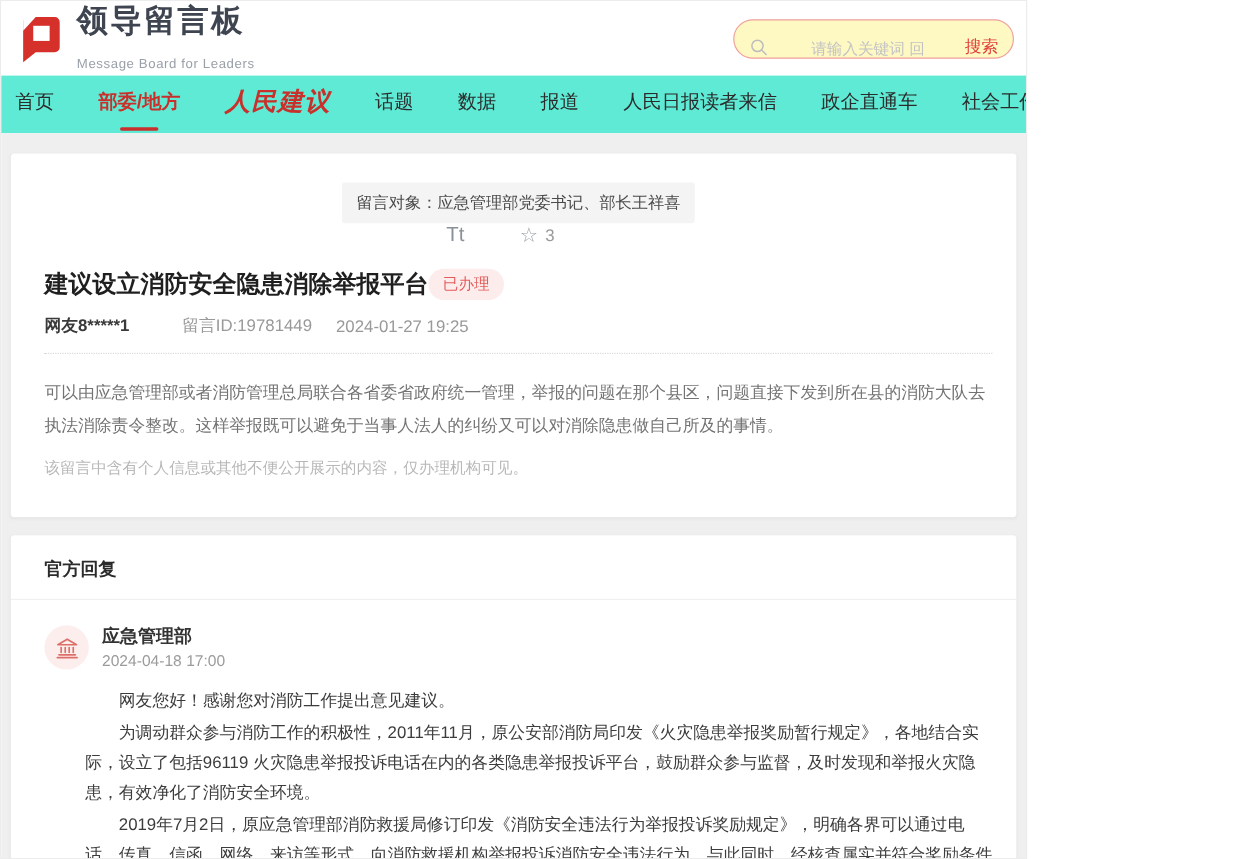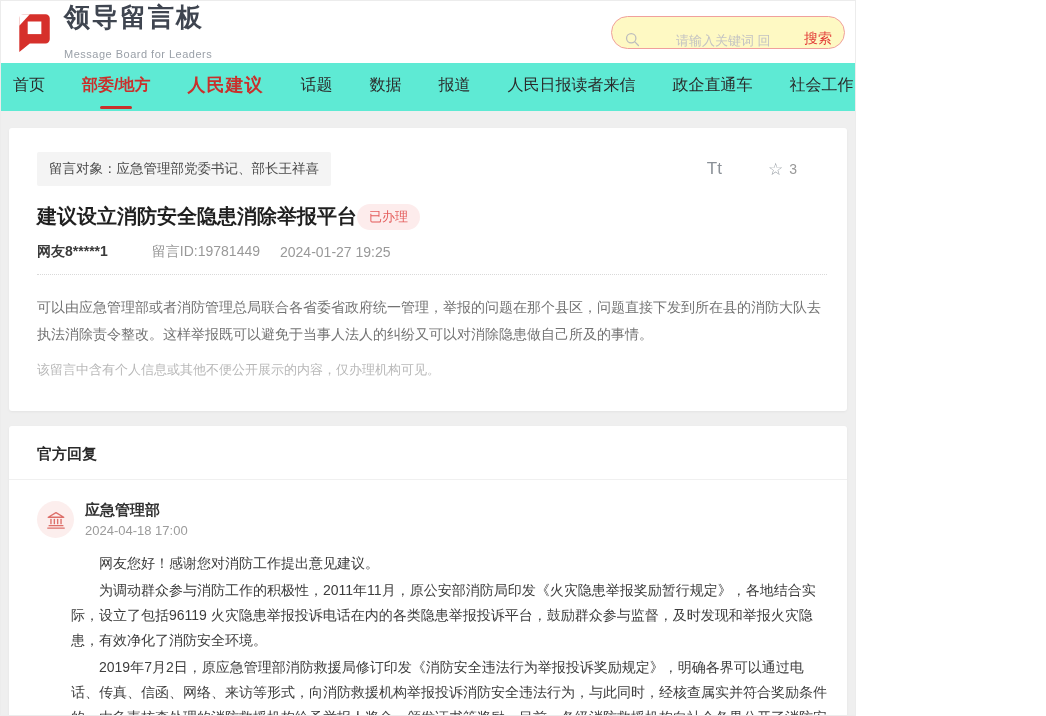--- a/index.html
+++ b/index.html
@@ -16,28 +16,28 @@
   .search-box input { border:none; outline:none; flex:1; font-size:13px; color:#333; background:transparent; min-width:0; font-family:inherit; }
   .search-box input::placeholder { color:#c3c3c3; }
   .search-btn { border:none; background:transparent; color:#e23e38; font-size:14px; cursor:pointer; font-family:inherit; padding:0 0 0 6px; }
   .search-ico { display:flex; margin-right:7px; }
 
   
   .main-nav { height:48px; display:flex; align-items:center; gap:37px; padding:0 0 4px 12px; background:#5eead4; flex:0 0 auto; }
   .nav-item { font-size:16px; color:#2b2b2b; text-decoration:none; cursor:pointer; position:relative; white-space:nowrap; }
   .nav-item.active { color:#c9302c; font-weight:700; }
   .nav-item.active::after { content:""; position:absolute; left:50%; transform:translateX(-50%); bottom:-13px; width:32px; height:3px; background:#c9302c; border-radius:2px; }
-  .nav-item.brand { color:#c9302c; font-weight:800; font-size:18px; font-family:"Liberation Serif","DejaVu Serif",serif; letter-spacing:1px; }
+  .nav-item.brand { color:#c9302c; font-weight:800; font-style:italic; font-size:21px; font-family:"Liberation Serif","DejaVu Serif",serif; letter-spacing:1px; }
 
   
   .content { flex:1 1 auto; background:#efefef; padding:17px 8px 0; overflow:hidden; }
   .card { background:#fff; border-radius:3px; box-shadow:0 1px 3px rgba(0,0,0,.05); }
 
   .message-card { padding:24px 20px 32px 28px; }
-  .card-top { display:flex; align-items:center; justify-content:space-between; }
+  .card-top { display:flex; align-items:center; justify-content:space-between;flex-direction:column; }
   .target-tag { background:#f4f4f4; color:#4a4a4a; font-size:13.5px; padding:8px 12px; border-radius:2px; }
   .tools { display:flex; align-items:center; gap:46px; margin-right:30px; }
   .tt-tool { color:#8a9097; font-size:17px; cursor:pointer; }
   .star-tool { display:flex; align-items:center; gap:6px; color:#999; font-size:14px; cursor:pointer; }
   .star-glyph { font-size:17px; line-height:1; color:#9aa0a6; }
   .title-row { margin-top:17px; display:flex; align-items:center; }
   .msg-title { font-size:20px; font-weight:700; color:#1f1f1f; }
   .status-badge { background:#fdecec; color:#e45d5c; font-size:13px; padding:4px 12px; border-radius:13px; font-weight:400; white-space:nowrap; }
   .meta { margin-top:13px; display:flex; align-items:center; font-size:14px; }
   .meta .author { color:#3a3a3a; font-weight:700; margin-right:44px; }

